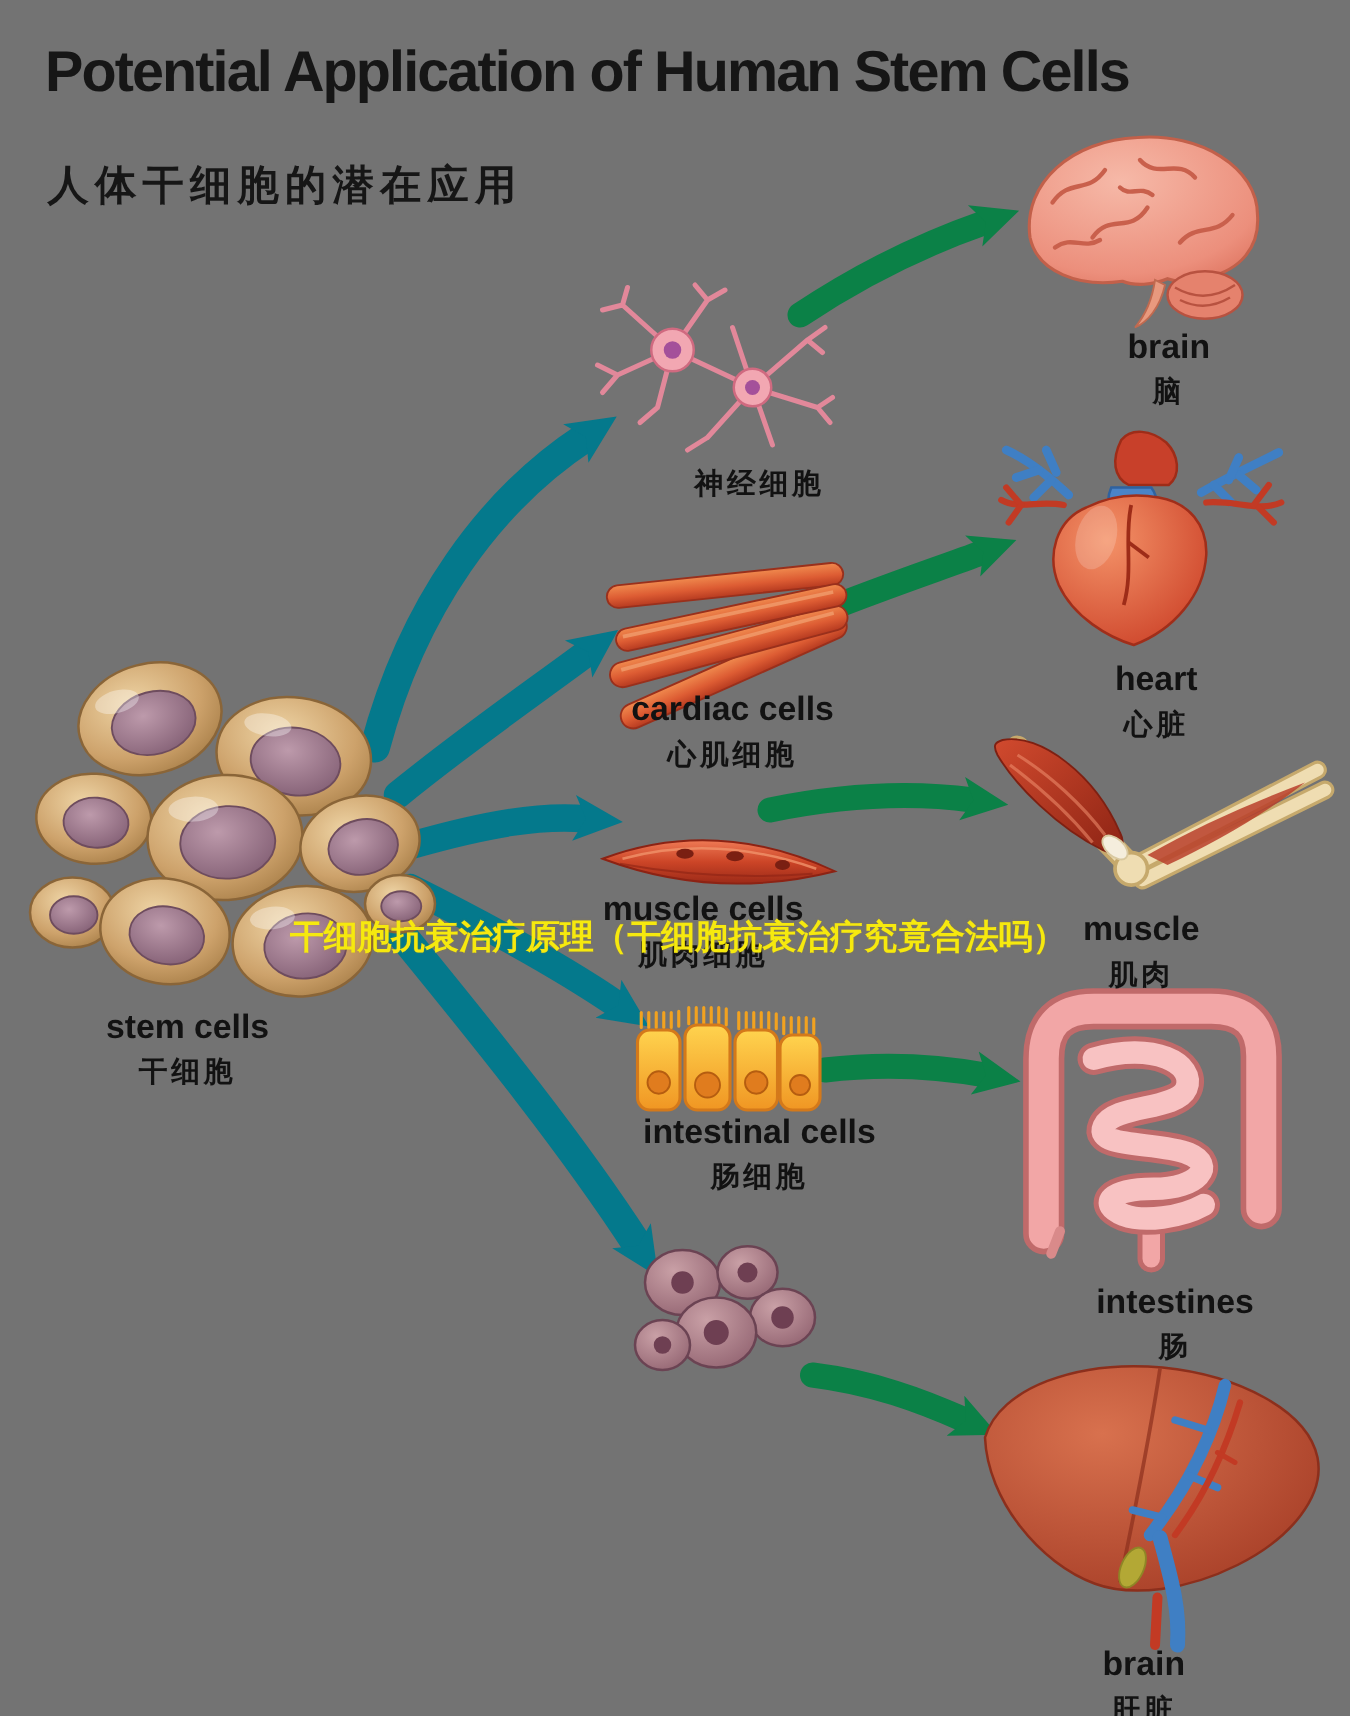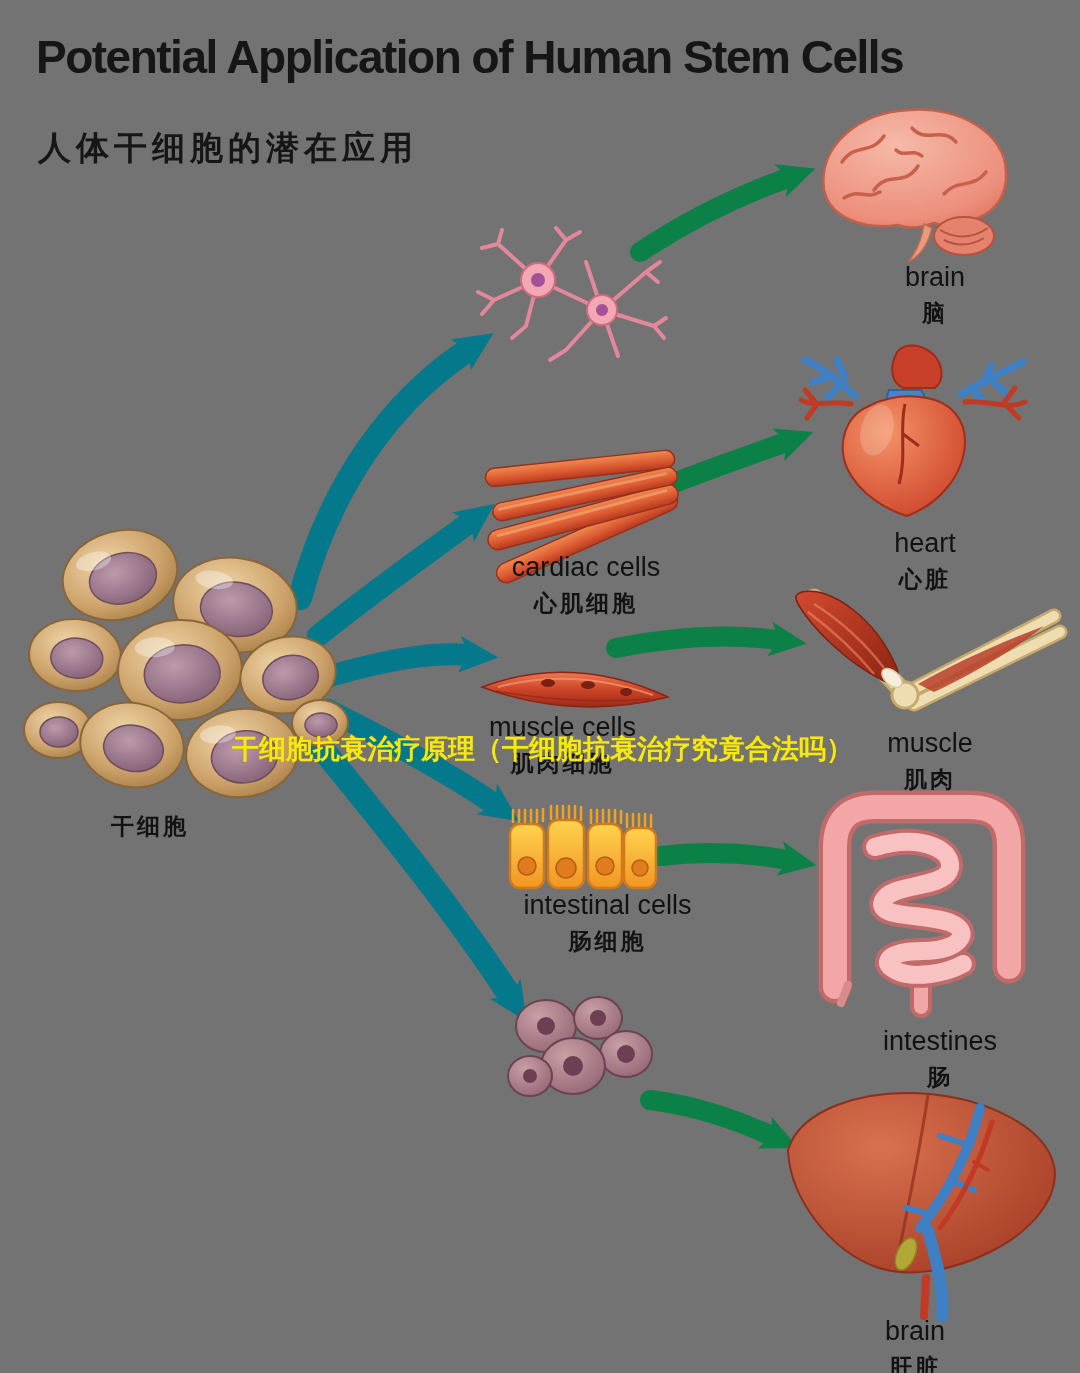--- a/index.html
+++ b/index.html
@@ -16,21 +16,21 @@
     position:absolute; left:38px; top:102px;
     font-size:33px; font-weight:700; letter-spacing:5px; color:#161616;
     white-space:nowrap;
     margin-top:24px;
   }
 
   .arrows { position:absolute; left:0; top:0; width:1080px; height:1373px; z-index:1; overflow:visible; }
   .illust { position:absolute; z-index:2; overflow:visible; }
 
   .lbl { position:absolute; z-index:3; text-align:center; color:#121212; }
-  .lbl .en { font-size:27px; font-weight:400; }
+  .lbl .en { font-size:27px; font-weight:700; }
   .lbl .zh { font-size:23px; font-weight:700; letter-spacing:3px; margin-top:5px; }
 
   .watermark {
     position:absolute; left:232px; top:731px; z-index:6;
     font-size:27px; font-weight:700; color:#f6e90e; white-space:nowrap;
     text-shadow:0 0 2px rgba(190,150,0,0.35);
   }
 </style>
 </head>
 <body>
@@ -326,24 +326,26 @@
     </g>
     <g stroke="#c23a24" fill="none" stroke-linecap="round">
       <path d="M214,44 C202,84 186,118 162,150" stroke-width="5"></path>
       <path d="M196,84 L210,92" stroke-width="4"></path>
       <path d="M148,200 L146,238" stroke-width="8"></path>
     </g>
     <ellipse cx="128" cy="176" rx="9" ry="17" fill="#b3a835" stroke="#8f8526" stroke-width="1.5" transform="rotate(24 128 176)"></ellipse>
   </svg>
 
   <div class="lbl" style="left:40px;top:806px;width:220px">
+    <div class="en">stem cells</div>
     <div class="zh">干细胞</div>
   </div>
 
   <div class="lbl" style="left:500px;top:366px;width:215px">
+    <div class="zh">神经细胞</div>
   </div>
 
   <div class="lbl" style="left:455px;top:712px;width:215px">
     <div class="en">muscle cells</div>
     <div class="zh">肌肉细胞</div>
   </div>
 
   <div class="lbl" style="left:476px;top:552px;width:220px">
     <div class="en">cardiac cells</div>
     <div class="zh">心肌细胞</div>
@@ -358,21 +360,21 @@
   <div class="lbl" style="left:845px;top:262px;width:180px">
     <div class="en">brain</div>
     <div class="zh">脑</div>
   </div>
 
   <div class="lbl" style="left:835px;top:528px;width:180px">
     <div class="en">heart</div>
     <div class="zh">心脏</div>
   </div>
 
-  <div class="lbl" style="left:840px;top:728px;width:180px">
+  <div class="lbl" style="left:823px;top:728px;width:180px">
     <div class="en">muscle</div>
     <div class="zh">肌肉</div>
   </div>
 
   <div class="lbl" style="left:840px;top:1026px;width:200px">
     <div class="en">intestines</div>
     <div class="zh">肠</div>
   </div>
 
   <div class="lbl" style="left:825px;top:1316px;width:180px">

